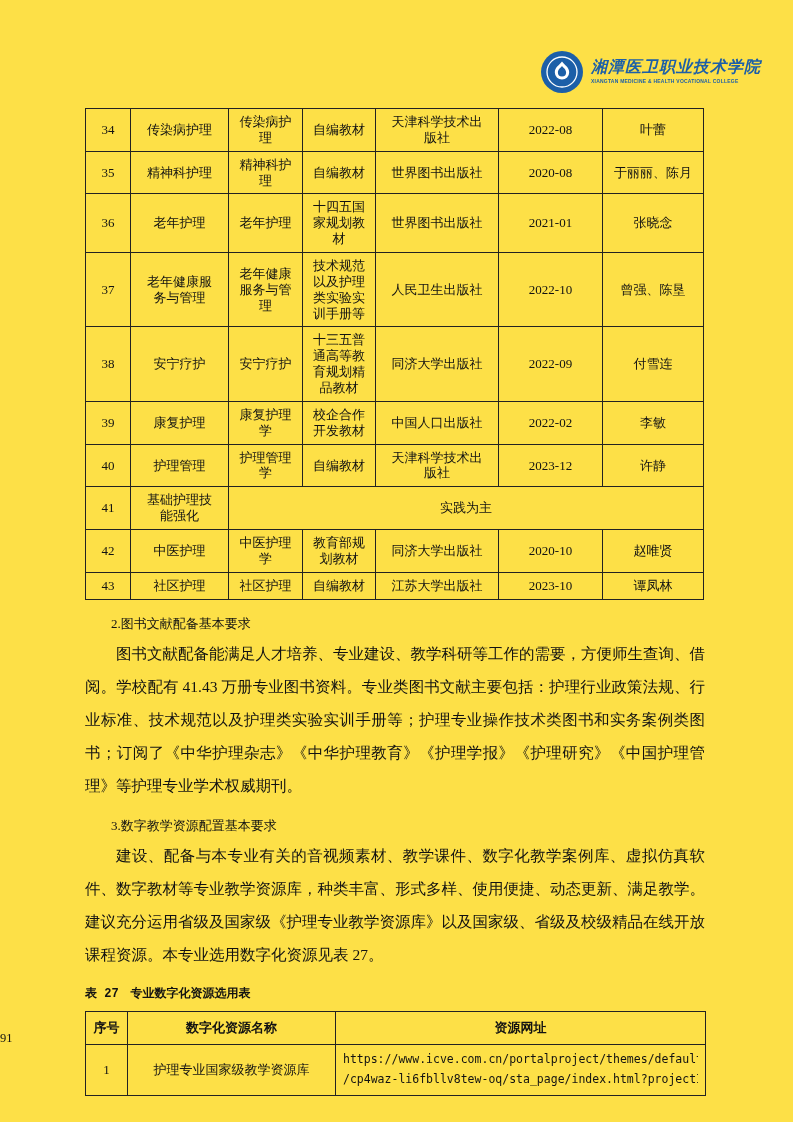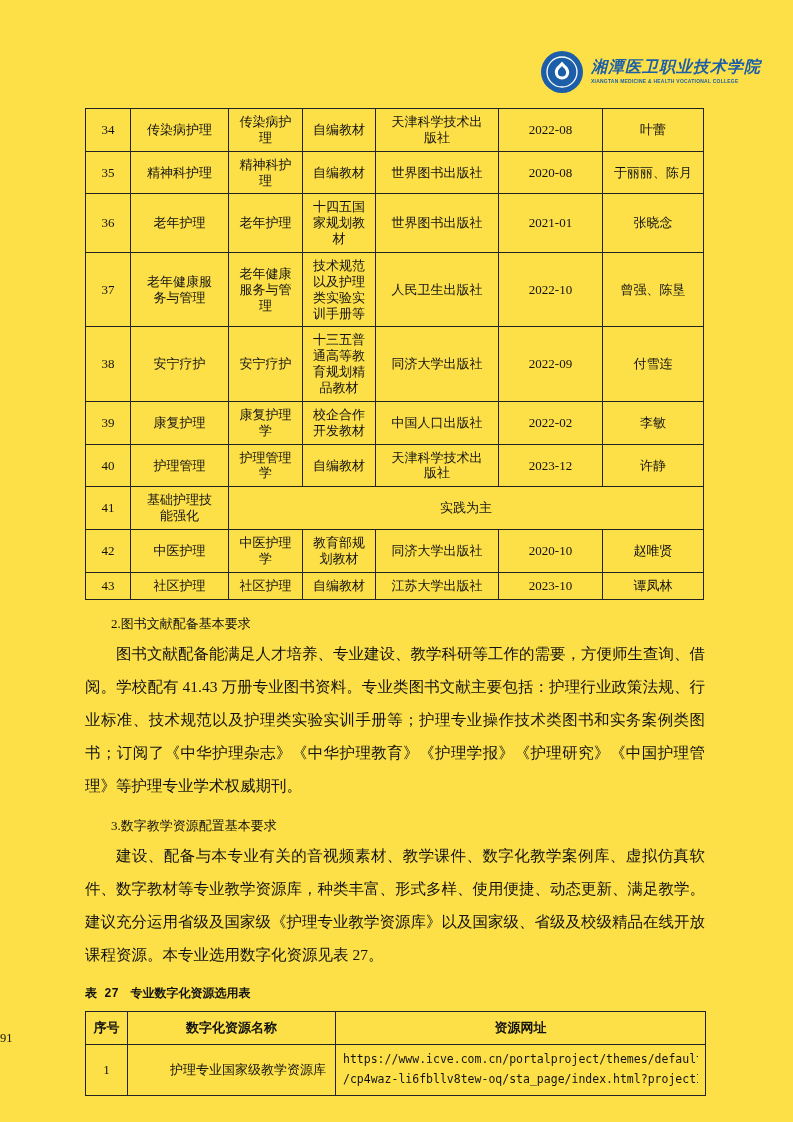--- a/index.html
+++ b/index.html
@@ -28,21 +28,21 @@
 
   .sec-heading{font-size:13px;font-weight:normal;margin:15px 0 4px;text-indent:2em;}
   .para{font-size:15.5px;line-height:33px;text-align:justify;text-indent:2em;margin:0;}
 
   .tbl-caption{font-size:12px;font-weight:bold;text-align:left;margin:14px 0 9px;font-family:Liberation Mono, monospace;}
 
   .res-table{width:620px;font-size:13px;border-radius:9px;}
   .res-table th,.res-table td{border:1px solid #222;vertical-align:middle;}
   .res-table th{font-weight:bold;text-align:center;padding:7px 2px;}
   .res-no{text-align:center;padding:6px 2px;}
-  .res-name{text-align:right;padding:16px 9px;}
+  .res-name{text-align:center;padding:16px 9px;}
   .res-url{text-align:left;padding:4px 7px;
            font-family:"DejaVu Sans Mono","Liberation Mono",monospace;
            font-size:11.5px;line-height:1.7;}
   .url-line{white-space:nowrap;overflow:hidden;}
 
   .page-number{position:absolute;top:1031px;left:0;width:100%;text-align:left;font-size:12.5px;}
 </style>
 </head>
 <body>
 

